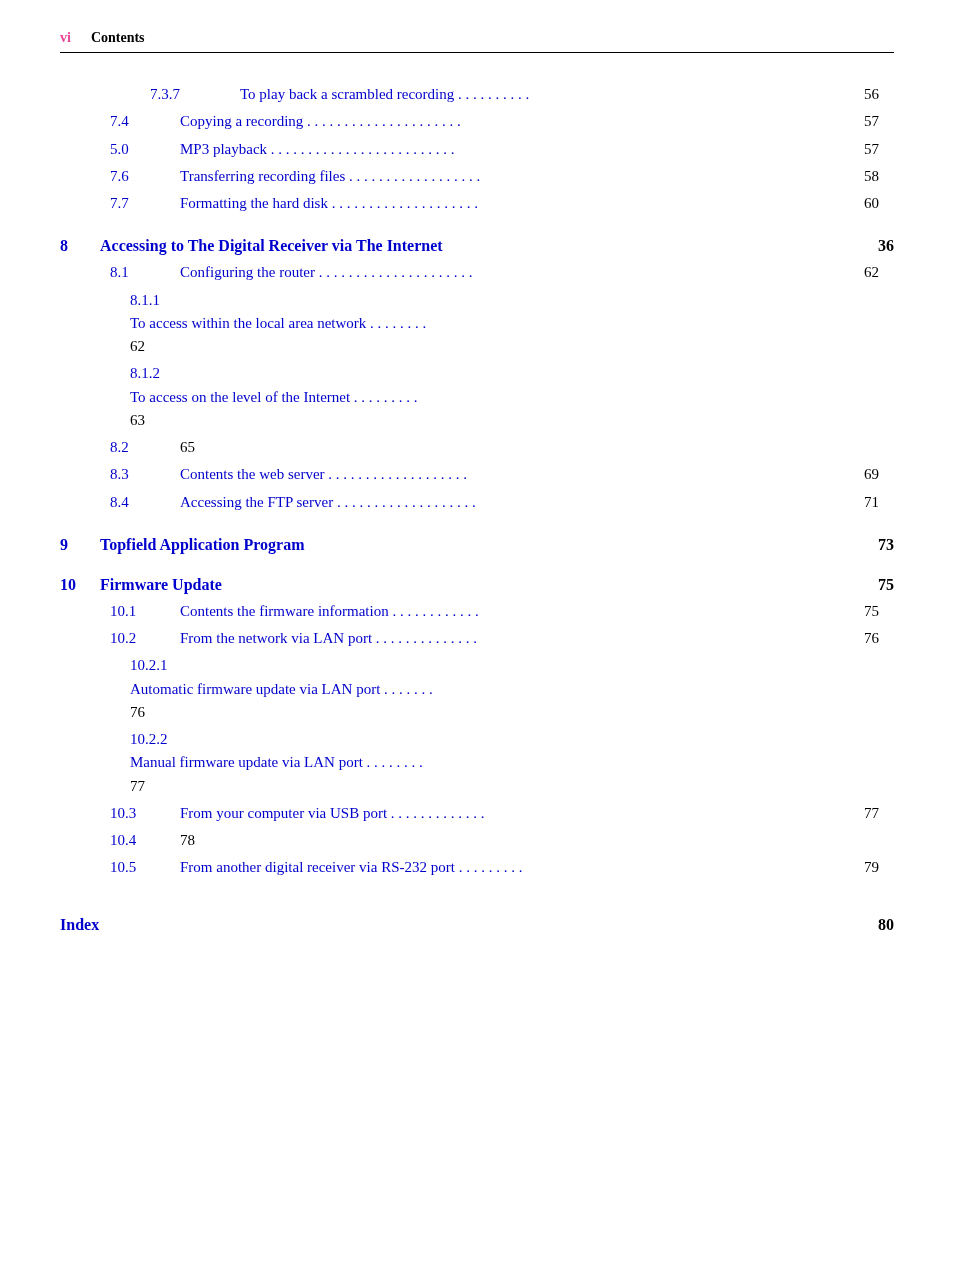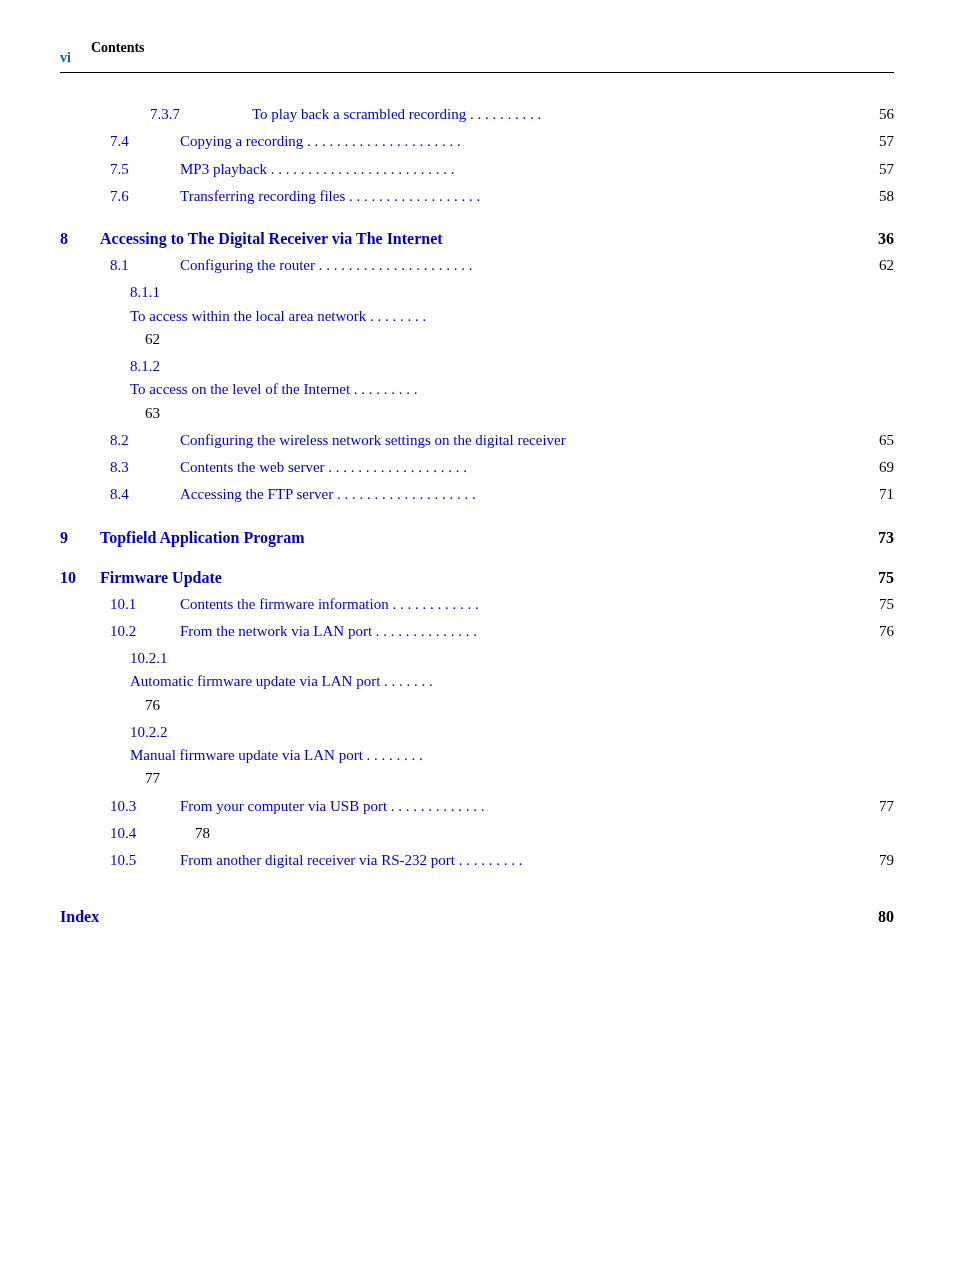--- a/index.html
+++ b/index.html
@@ -23,22 +23,21 @@
       align-items: center;
       border-bottom: 1px solid #000;
       padding-bottom: 6px;
       margin-bottom: 30px;
     }
 
     .page-header-vi {
       font-weight: bold;
       font-size: 14px;
       margin-right: 20px;
-      color: #0369a1;
-      margin-top: 20px;
+      color: #ec4899;
     }
 
     .page-header-title {
       font-weight: bold;
       font-size: 14px;
       color: #000;
     }
 
     .toc {
       width: 100%;
@@ -69,21 +68,20 @@
 
     .toc-label {
       color: #0000cc;
       flex: 1;
       font-size: 15px;
     }
 
     .toc-page {
       color: #000000;
       min-width: 30px;
-      text-align: right;
       font-size: 15px;
     }
 
     .section-heading {
       display: flex;
       align-items: baseline;
       margin-bottom: 6px;
     }
 
     .section-number-bold {
@@ -112,21 +110,20 @@
       padding-left: 50px;
     }
 
     .indent-2 {
       padding-left: 70px;
       flex-direction: column;
     }
 
     .indent-3 {
       padding-left: 90px;
-      gap: 12px;
     }
 
     .index-row {
       display: flex;
       align-items: baseline;
       margin-top: 36px;
       justify-content: center;
     }
 
     .index-label {
@@ -165,35 +162,42 @@
 
     <div class="toc-row indent-1">
       <span class="toc-number-sub">7.4</span>
       <span class="toc-label">
         <span>Copying a recording</span><span> . . . . . . . . . . . . . . . . . . . . .</span>
       </span>
       <span class="toc-page">57</span>
     </div>
 
     <div class="toc-row indent-1">
-      <span class="toc-number-sub">7.5</span>
+      <span class="toc-number-sub">5.0</span>
       <span class="toc-label">
         <span>MP3 playback</span><span> . . . . . . . . . . . . . . . . . . . . . . . . .</span>
       </span>
       <span class="toc-page">57</span>
     </div>
 
     <div class="toc-row indent-1">
       <span class="toc-number-sub">7.6</span>
       <span class="toc-label">
         <span>Transferring recording files</span><span> . . . . . . . . . . . . . . . . . .</span>
       </span>
       <span class="toc-page">58</span>
     </div>
 
+    <div class="toc-row indent-1">
+      <span class="toc-number-sub">7.7</span>
+      <span class="toc-label">
+        <span>Formatting the hard disk</span><span> . . . . . . . . . . . . . . . . . . . .</span>
+      </span>
+      <span class="toc-page">60</span>
+    </div>
   </div>
 
   <div class="toc-section">
     <div class="section-heading">
       <span class="section-number-bold">8</span>
       <span class="section-title-bold">Accessing to The Digital Receiver via The Internet</span>
       <span class="section-page-bold">36</span>
     </div>
 
     <div class="toc-row indent-1">
@@ -215,23 +219,20 @@
     <div class="toc-row indent-2">
       <span class="toc-number-subsub">8.1.2</span>
       <span class="toc-label">
         <span>To access on the level of the Internet</span><span> . . . . . . . . .</span>
       </span>
       <span class="toc-page">63</span>
     </div>
 
     <div class="toc-row indent-1">
       <span class="toc-number-sub">8.2</span>
-      <span class="toc-label">
-        <span>Configuring the wireless network settings on the digital receiver</span><span></span>
-      </span>
       <span class="toc-page">65</span>
     </div>
 
     <div class="toc-row indent-1">
       <span class="toc-number-sub">8.3</span>
       <span class="toc-label">
         <span>Contents the web server</span><span> . . . . . . . . . . . . . . . . . . .</span>
       </span>
       <span class="toc-page">69</span>
     </div>

